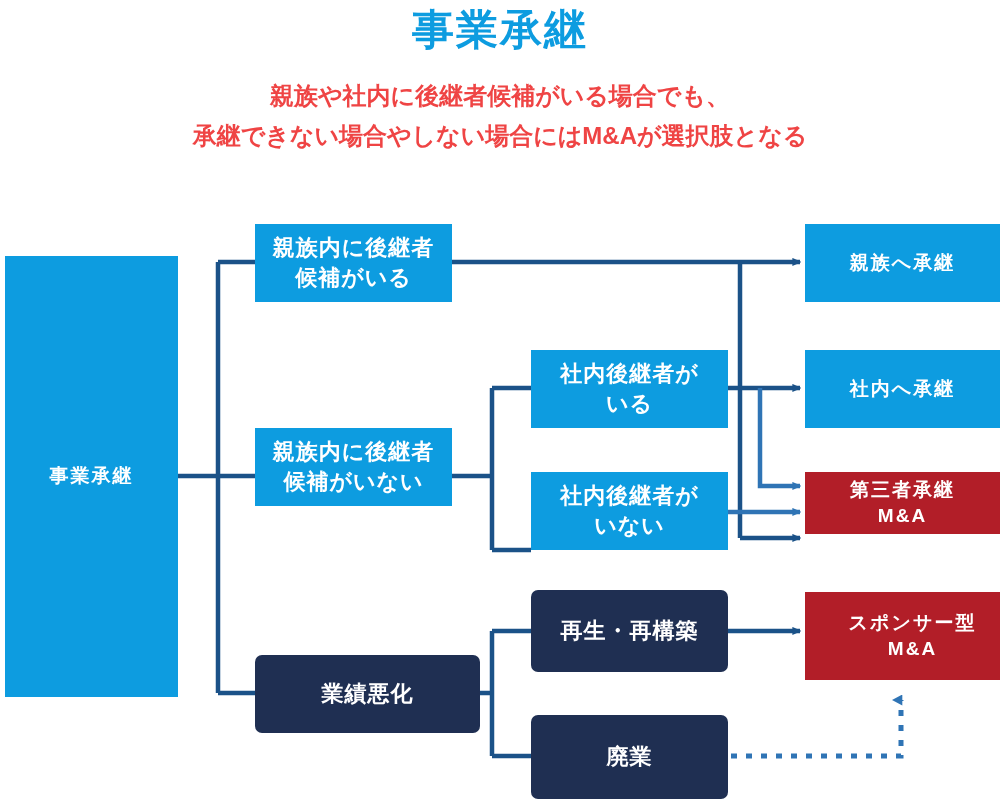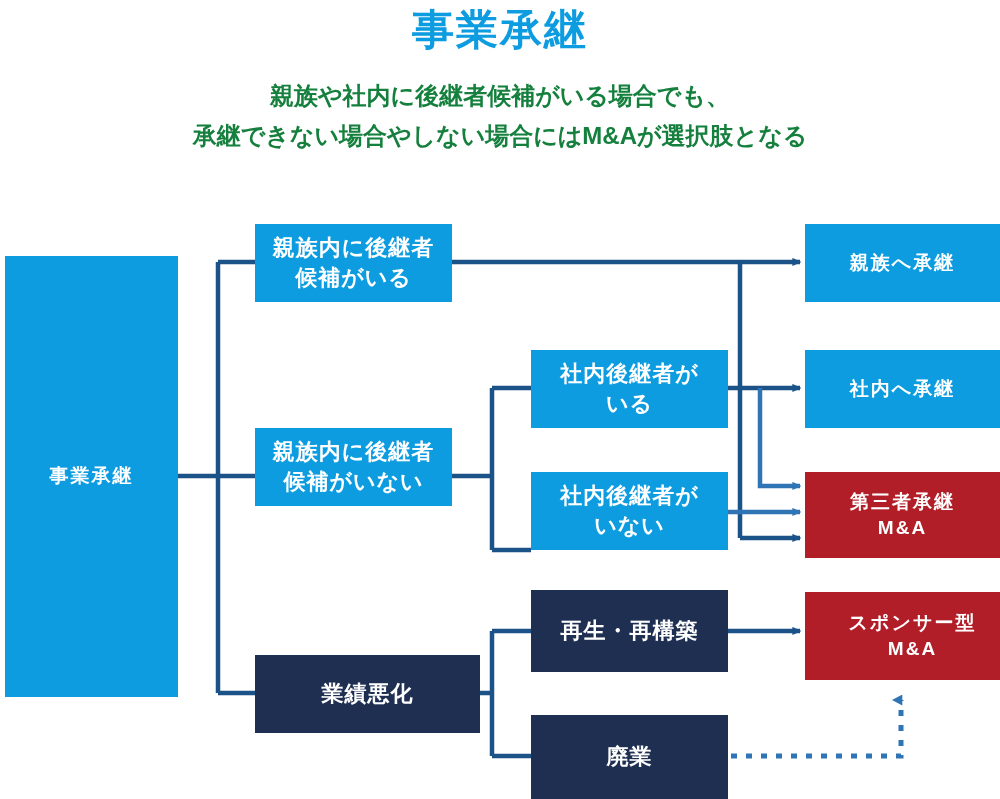--- a/index.html
+++ b/index.html
@@ -33,21 +33,21 @@
     line-height: 1.15;
     white-space: nowrap;
   }
   .subtitle {
     position: absolute;
     left: 0;
     width: 1000px;
     text-align: center;
     font-size: 24px;
     font-weight: 700;
-    color: #15803d;
+    color: #ef4444;
     letter-spacing: 0px;
     white-space: nowrap;
   }
   .subtitle.l1 { top: 80px; }
   .subtitle.l2 { top: 120px; text-align: center; }
 
   
   #wires {
     position: absolute;
     left: 0;
@@ -66,21 +66,21 @@
     justify-content: center;
     text-align: center;
     color: #ffffff;
     font-weight: 700;
     line-height: 1.38;
     letter-spacing: 1px;
     white-space: pre-line;
     z-index: 3;
   }
   .node.blue  { background: #0d9ce0; }
-  .node.navy  { background: #1f2f52; }
+  .node.navy  { background: #1f2f52; border-radius: 7px; }
   .node.red   { background: #b21e28; }
 
   .node.root { font-size: 19px; letter-spacing: 2px; }
   .node.mid  { font-size: 22px; }
   .node.out  { font-size: 19px; letter-spacing: 2px; }
 </style>
 </head>
 <body>
 
 <div id="stage">
@@ -166,19 +166,19 @@
 いない</div>
 
   <div class="node navy mid" style="left:531px; top:590px; width:197px; height:82px;">再生・再構築</div>
 
   <div class="node navy mid" style="left:531px; top:715px; width:197px; height:84px;">廃業</div>
 
   <div class="node blue out" style="left:805px; top:224px; width:195px; height:78px;">親族へ承継</div>
 
   <div class="node blue out" style="left:805px; top:350px; width:195px; height:78px;">社内へ承継</div>
 
-  <div class="node red out" style="left:805px; top:472px; width:195px; height:86px;">第三者承継
+  <div class="node red out" style="left:805px; top:472px; width:195px; height:62px;">第三者承継
 M&amp;A</div>
 
   <div class="node red out" style="left:805px; top:592px; width:215px; height:88px;">スポンサー型
 M&amp;A</div>
 
 </div>
 
 </body></html>

